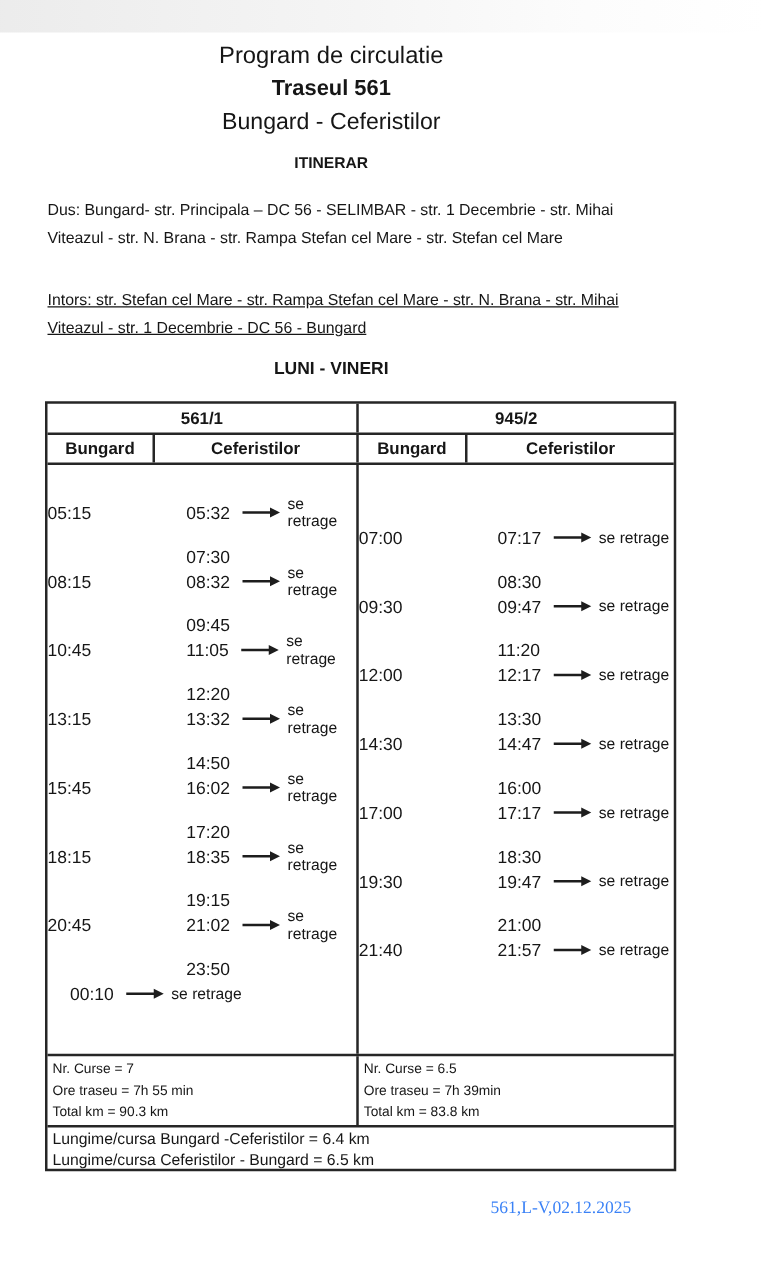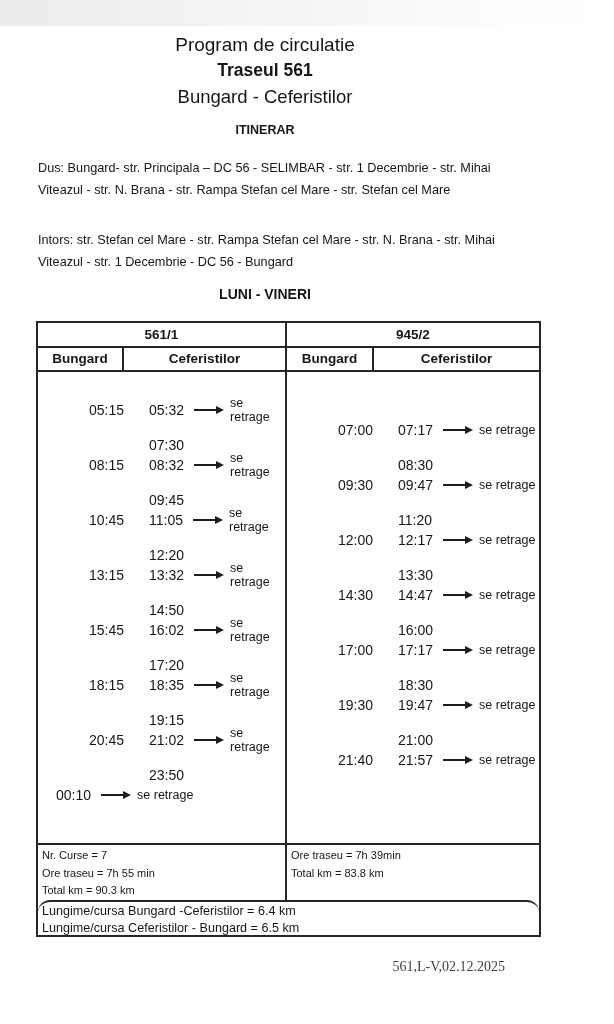--- a/index.html
+++ b/index.html
@@ -12,21 +12,21 @@
     background:linear-gradient(to right, #e7e7e7 0%, #f2f2f2 45%, #fbfbfb 75%, #ffffff 100%);
     opacity:.8;
   }
   .head-block { position:relative; width:530px; text-align:center; padding-top:32px; }
   .doc-title   { font-size:19px; line-height:25px; }
   .doc-route   { font-size:17.5px; line-height:26px; font-weight:bold; }
   .doc-route-name { font-size:18.5px; line-height:27px; }
   .itinerar    { font-size:12.5px; font-weight:bold; margin-top:13px; }
   .para { margin:0 0 0 38px; width:512px; font-size:12.7px; line-height:21.5px; }
   .para.dus    { margin-top:21px; }
-  .para.intors { margin-top:29px; }
+  .para.intors { margin-top:29px;text-decoration:underline; }
   .days-heading { width:530px; text-align:center; font-size:14px; font-weight:bold; margin-top:13px; }
 
   .timetable { margin:19px 0 0 36px; width:501px; border:2px solid #262626; box-sizing:content-box; }
   .t-row { display:flex; }
   .lh { width:249px; box-sizing:border-box; border-right:2px solid #262626; }
   .rh { flex:1; }
   .row-ids { height:23px; border-bottom:2px solid #262626; }
   .row-ids .cell { font-weight:bold; font-size:13.5px; text-align:center; line-height:23px; }
   .row-cols { height:22px; border-bottom:2px solid #262626; }
   .colgrp { display:flex; }
@@ -34,37 +34,37 @@
          font-weight:bold; font-size:13.5px; text-align:center; line-height:22px; }
   .rh .c-b { width:87px; }
   .c-c { flex:1; font-weight:bold; font-size:13.5px; text-align:center; line-height:22px; }
 
   .t-body { height:471px; }
   .half { box-sizing:border-box; }
   .half.h0 { padding-top:28px; }
   .half.h1 { padding-top:48px; }
   .line { height:20px; display:flex; align-items:center; }
   .line.gap { margin-top:15px; }
-  .bt { width:86px; text-align:right; font-size:14px; flex:none; }
+  .bt { width:86px; text-align:left; font-size:14px; flex:none; }
   .bt.narrow { width:auto; padding-left:18px; }
   .ct { margin-left:25px; font-size:14px; flex:none; }
   .arrow { display:inline-flex; align-items:center; margin-left:10px; }
   .arrow .shaft { width:23px; height:1.6px; background:#1d1d1d; }
   .arrow .head  { width:0; height:0; border-left:8px solid #1d1d1d;
                   border-top:4px solid transparent; border-bottom:4px solid transparent; margin-left:-1px; }
   .lbl { margin-left:6px; font-size:12.5px; }
 
   .row-stats { border-top:2px solid #262626; height:55px; }
   .stats-cell { padding:2px 0 0 4px; }
   .stats-line { font-size:11px; line-height:17.5px; }
-  .row-lungime { border-top:2px solid #262626; height:35px; padding:1px 0 0 4px; box-sizing:border-box;border-radius:12px; }
+  .row-lungime { border-top:2px solid #262626; height:35px; padding:1px 0 0 4px; box-sizing:border-box; }
   .lungime-line { font-size:12.6px; line-height:16.5px; }
 
   .footnote { margin-top:22px; text-align:right; padding-right:109px;
-              font-family:"Liberation Serif", serif; font-size:14px; color:#404040; }
+              font-family:"Liberation Serif", serif; font-size:14px; color:#3b82f6; }
 </style>
 </head>
 <body>
 
 <div class="page">
   <div class="scan-band"></div>
 
   <div class="head-block">
     <div class="doc-title">Program de circulatie</div>
     <div class="doc-route">Traseul 561</div>
@@ -285,20 +285,21 @@
           </div>
         </div>
     </div>
     <div class="t-row row-stats">
       <div class="lh stats-cell" id="stats-0">
           <div class="stats-line">Nr. Curse = 7</div>
           <div class="stats-line">Ore traseu = 7h 55 min</div>
           <div class="stats-line">Total km = 90.3 km</div>
         </div>
       <div class="rh stats-cell" id="stats-1">
+          <div class="stats-line">Nr. Curse = 6.5</div>
           <div class="stats-line">Ore traseu = 7h 39min</div>
           <div class="stats-line">Total km = 83.8 km</div>
         </div>
     </div>
     <div class="row-lungime" id="lungime">
         <div class="lungime-line">Lungime/cursa Bungard -Ceferistilor = 6.4 km</div>
         <div class="lungime-line">Lungime/cursa Ceferistilor - Bungard = 6.5 km</div>
       </div>
   </div>
 

